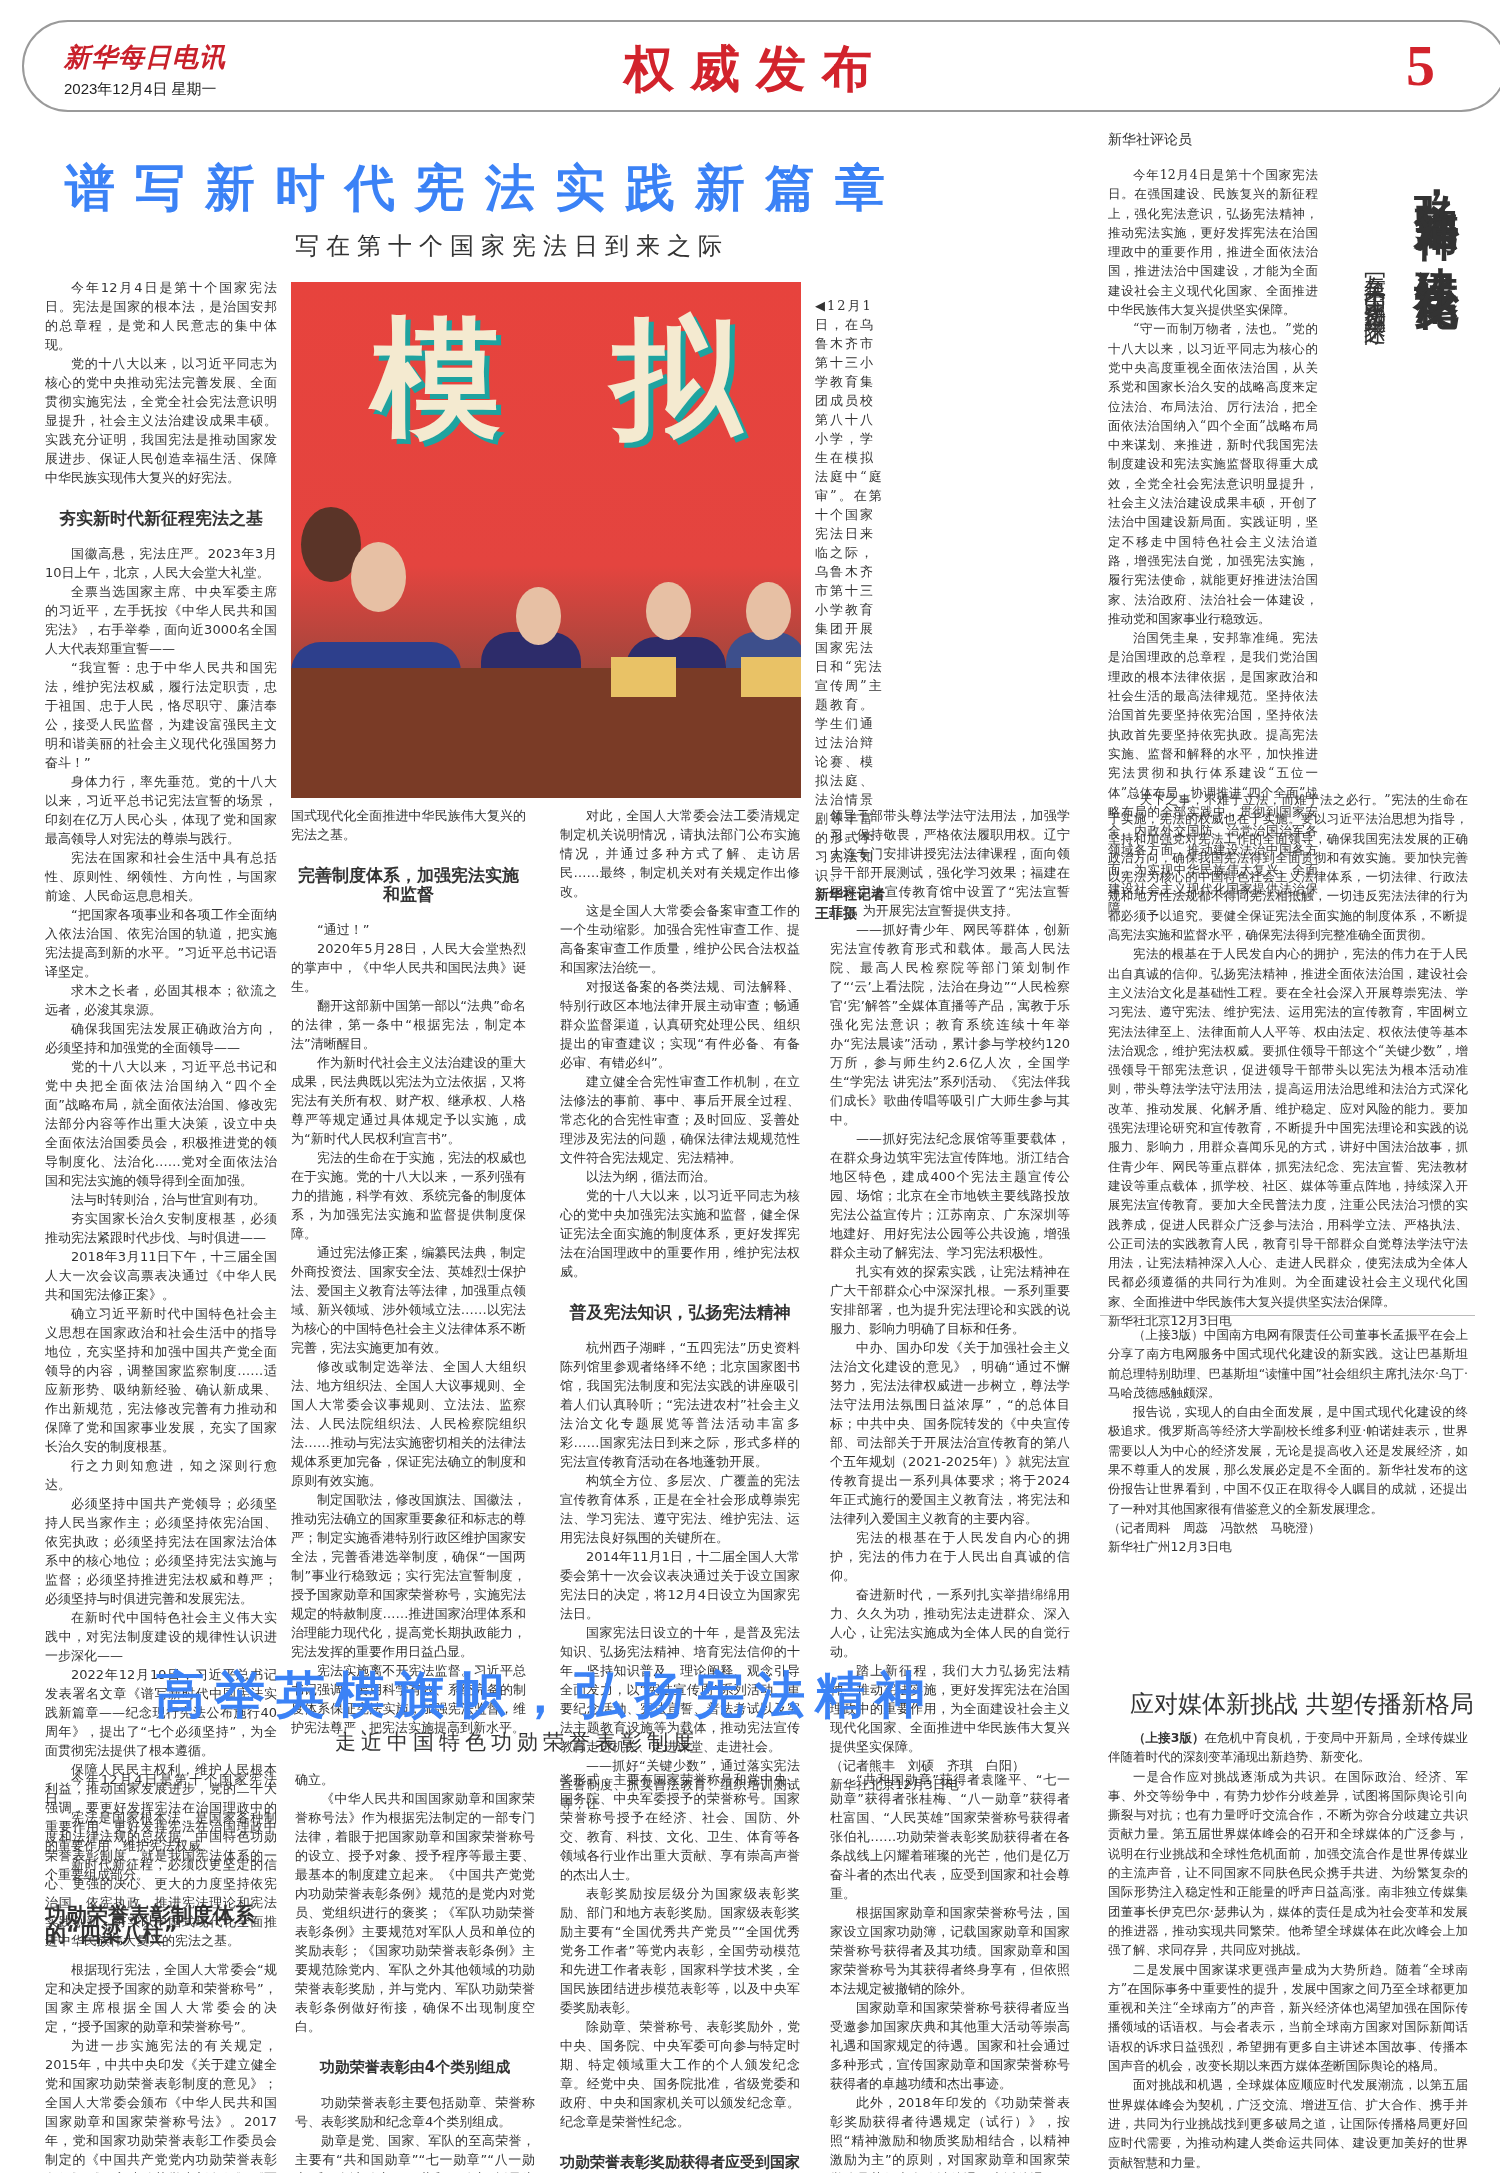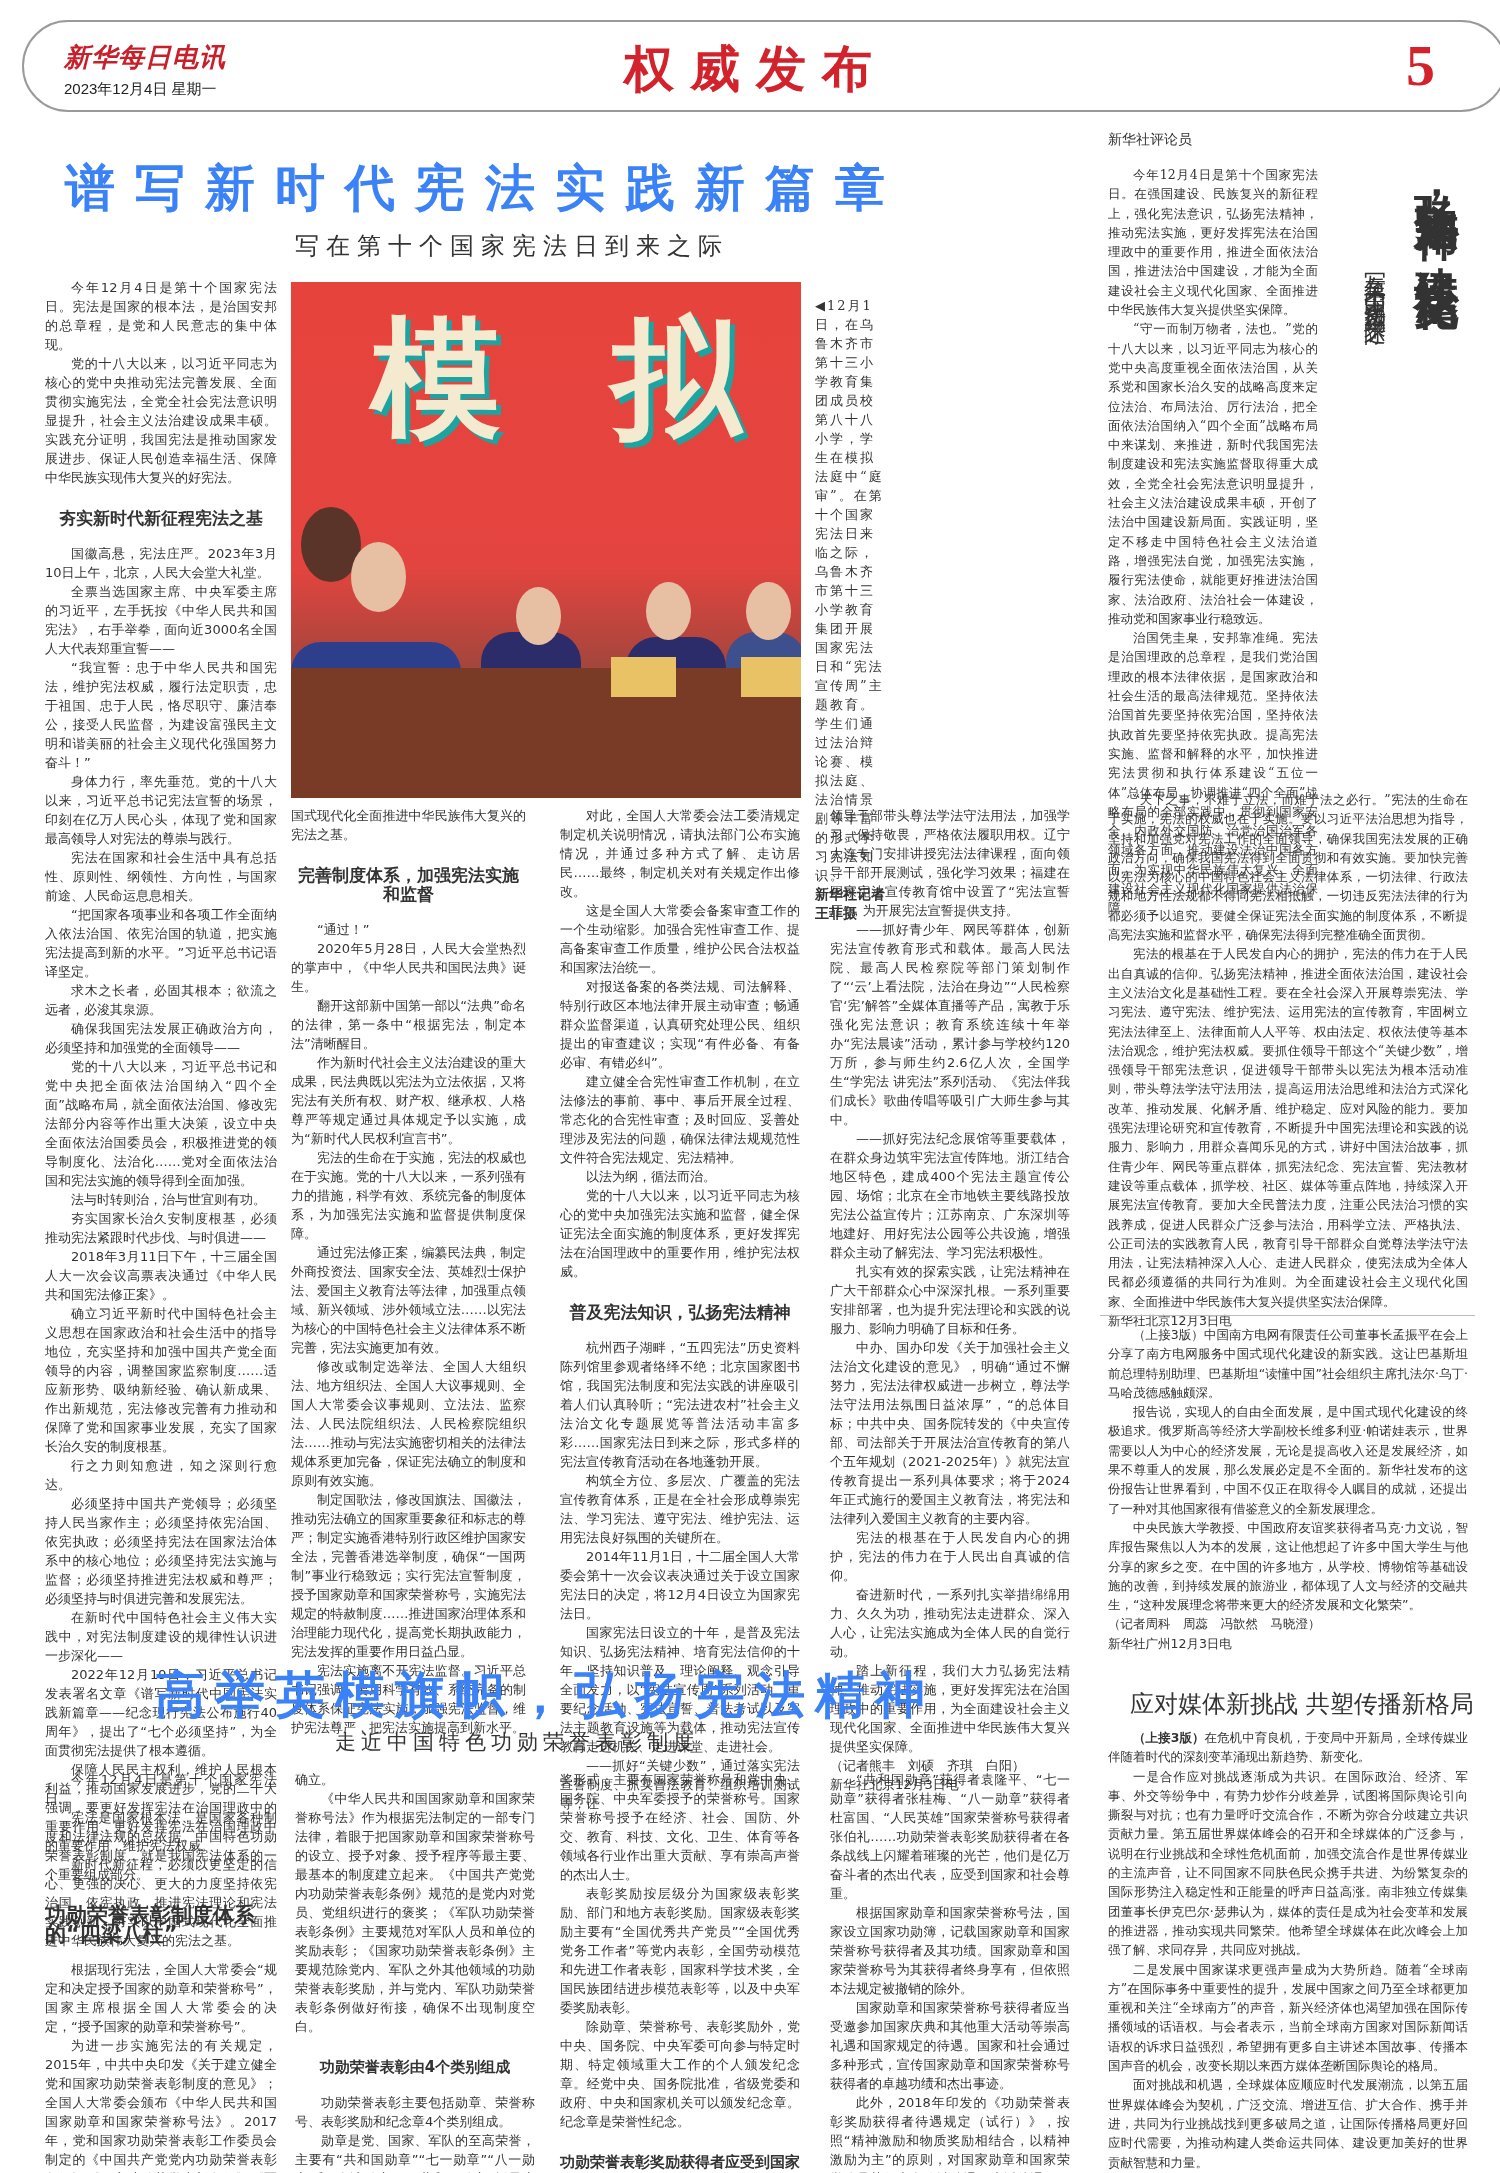--- a/index.html
+++ b/index.html
@@ -145,21 +145,20 @@
   <p>“天下之事，不难于立法，而难于法之必行。”宪法的生命在于实施，宪法的权威也在于实施。要以习近平法治思想为指导，坚持和加强党对宪法工作的全面领导，确保我国宪法发展的正确政治方向，确保我国宪法得到全面贯彻和有效实施。要加快完善以宪法为核心的中国特色社会主义法律体系，一切法律、行政法规和地方性法规都不得同宪法相抵触，一切违反宪法法律的行为都必须予以追究。要健全保证宪法全面实施的制度体系，不断提高宪法实施和监督水平，确保宪法得到完整准确全面贯彻。</p>
   <p>宪法的根基在于人民发自内心的拥护，宪法的伟力在于人民出自真诚的信仰。弘扬宪法精神，推进全面依法治国，建设社会主义法治文化是基础性工程。要在全社会深入开展尊崇宪法、学习宪法、遵守宪法、维护宪法、运用宪法的宣传教育，牢固树立宪法法律至上、法律面前人人平等、权由法定、权依法使等基本法治观念，维护宪法权威。要抓住领导干部这个“关键少数”，增强领导干部宪法意识，促进领导干部带头以宪法为根本活动准则，带头尊法学法守法用法，提高运用法治思维和法治方式深化改革、推动发展、化解矛盾、维护稳定、应对风险的能力。要加强宪法理论研究和宣传教育，不断提升中国宪法理论和实践的说服力、影响力，用群众喜闻乐见的方式，讲好中国法治故事，抓住青少年、网民等重点群体，抓宪法纪念、宪法宣誓、宪法教材建设等重点载体，抓学校、社区、媒体等重点阵地，持续深入开展宪法宣传教育。要加大全民普法力度，注重公民法治习惯的实践养成，促进人民群众广泛参与法治，用科学立法、严格执法、公正司法的实践教育人民，教育引导干部群众自觉尊法学法守法用法，让宪法精神深入人心、走进人民群众，使宪法成为全体人民都必须遵循的共同行为准则。为全面建设社会主义现代化国家、全面推进中华民族伟大复兴提供坚实法治保障。</p>
   <p class="dl" style="font-family:'DejaVu Sans', sans-serif;">新华社北京12月3日电</p>
 </div>
 
 <div class="rule" style="left:1100px; top:1315px; width:375px; height:1px;"></div>
 
 <div class="col" style="left:1108px; top:1325px; width:360px; font-size:12.5px; line-height:19.3px;">
   <p>（上接3版）中国南方电网有限责任公司董事长孟振平在会上分享了南方电网服务中国式现代化建设的新实践。这让巴基斯坦前总理特别助理、巴基斯坦“读懂中国”社会组织主席扎法尔·乌丁·马哈茂德感触颇深。</p>
   <p>报告说，实现人的自由全面发展，是中国式现代化建设的终极追求。俄罗斯高等经济大学副校长维多利亚·帕诺娃表示，世界需要以人为中心的经济发展，无论是提高收入还是发展经济，如果不尊重人的发展，那么发展必定是不全面的。新华社发布的这份报告让世界看到，中国不仅正在取得令人瞩目的成就，还提出了一种对其他国家很有借鉴意义的全新发展理念。</p>
-  <p>中央民族大学教授、中国政府友谊奖获得者马克·力文说，智库报告聚焦以人为本的发展，这让他想起了许多中国大学生与他分享的家乡之变。在中国的许多地方，从学校、博物馆等基础设施的改善，到持续发展的旅游业，都体现了人文与经济的交融共生，“这种发展理念将带来更大的经济发展和文化繁荣”。</p>
   <p class="dl">（记者周科　周蕊　冯歆然　马晓澄）</p>
   <p class="dl">新华社广州12月3日电</p>
 </div>
 
 <div class="h1" style="left:155px; top:1662px; font-size:50px; letter-spacing:10px;">高举英模旗帜，弘扬宪法精神</div>
 <div class="sub" style="left:335px; top:1728px; font-size:21px; letter-spacing:5px;">走近中国特色功勋荣誉表彰制度</div>
 
 <div class="col" style="left:45px; top:1770px; width:232px;">
   <p>今年12月4日是第十个国家宪法日。</p>
   <p>宪法是国家根本法，是国家各种制度和法律法规的总依据。中国特色功勋荣誉表彰制度，就是我国宪法体系的一个重要组成部分。</p>

